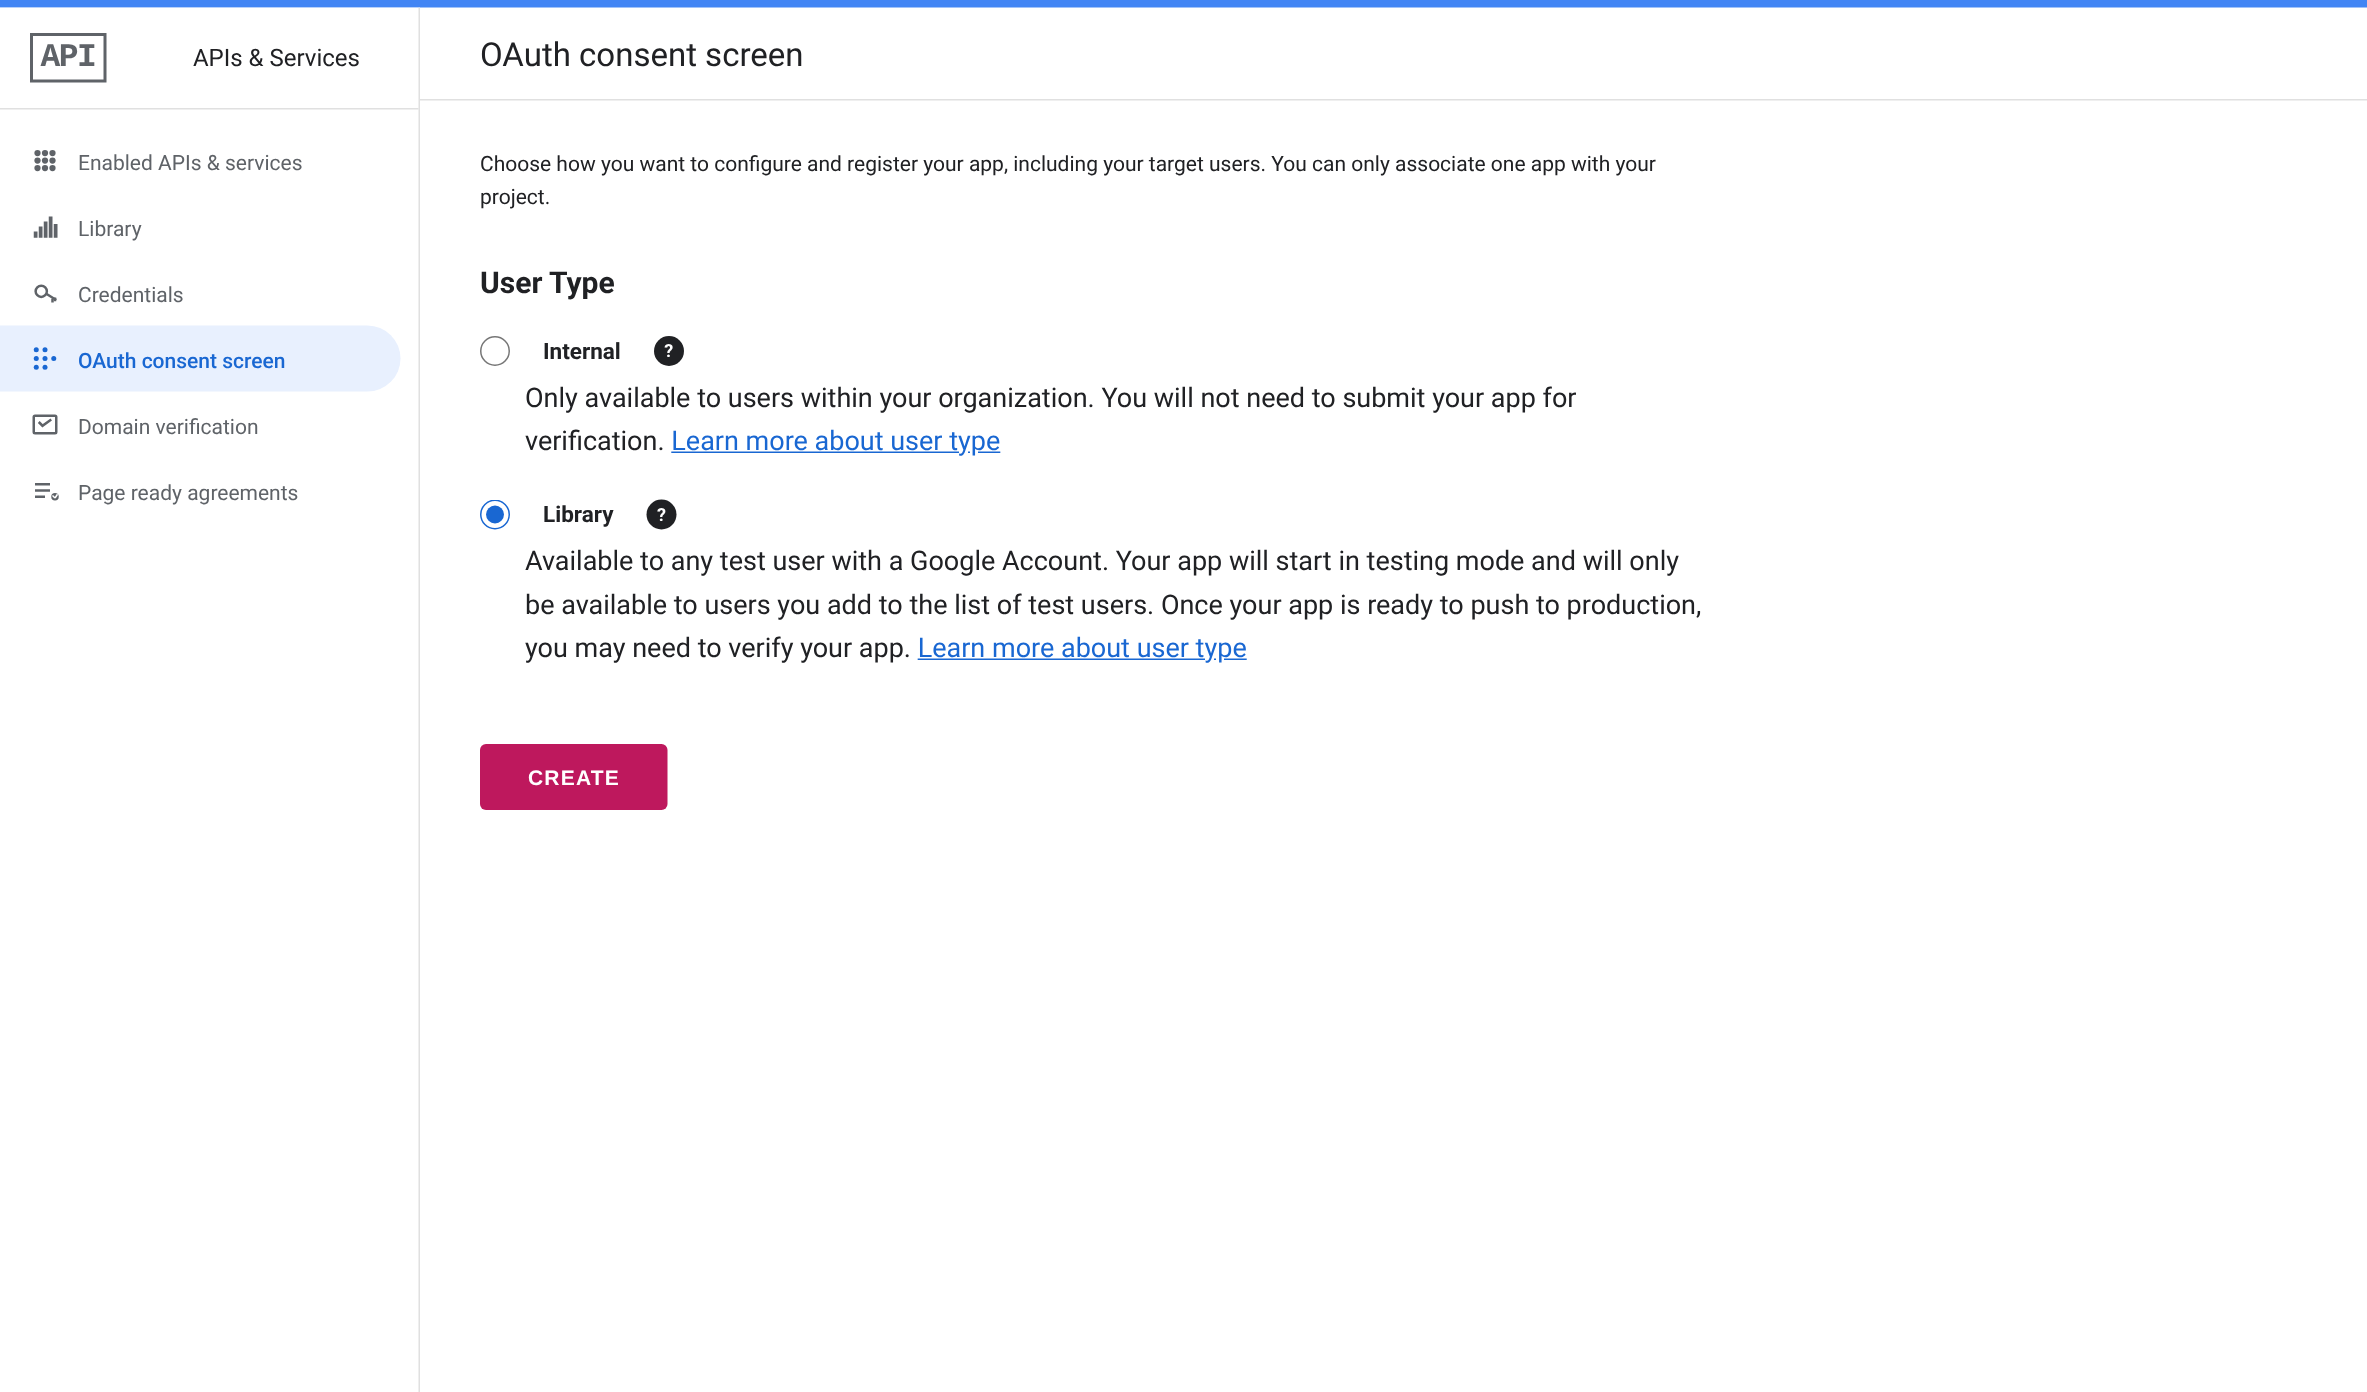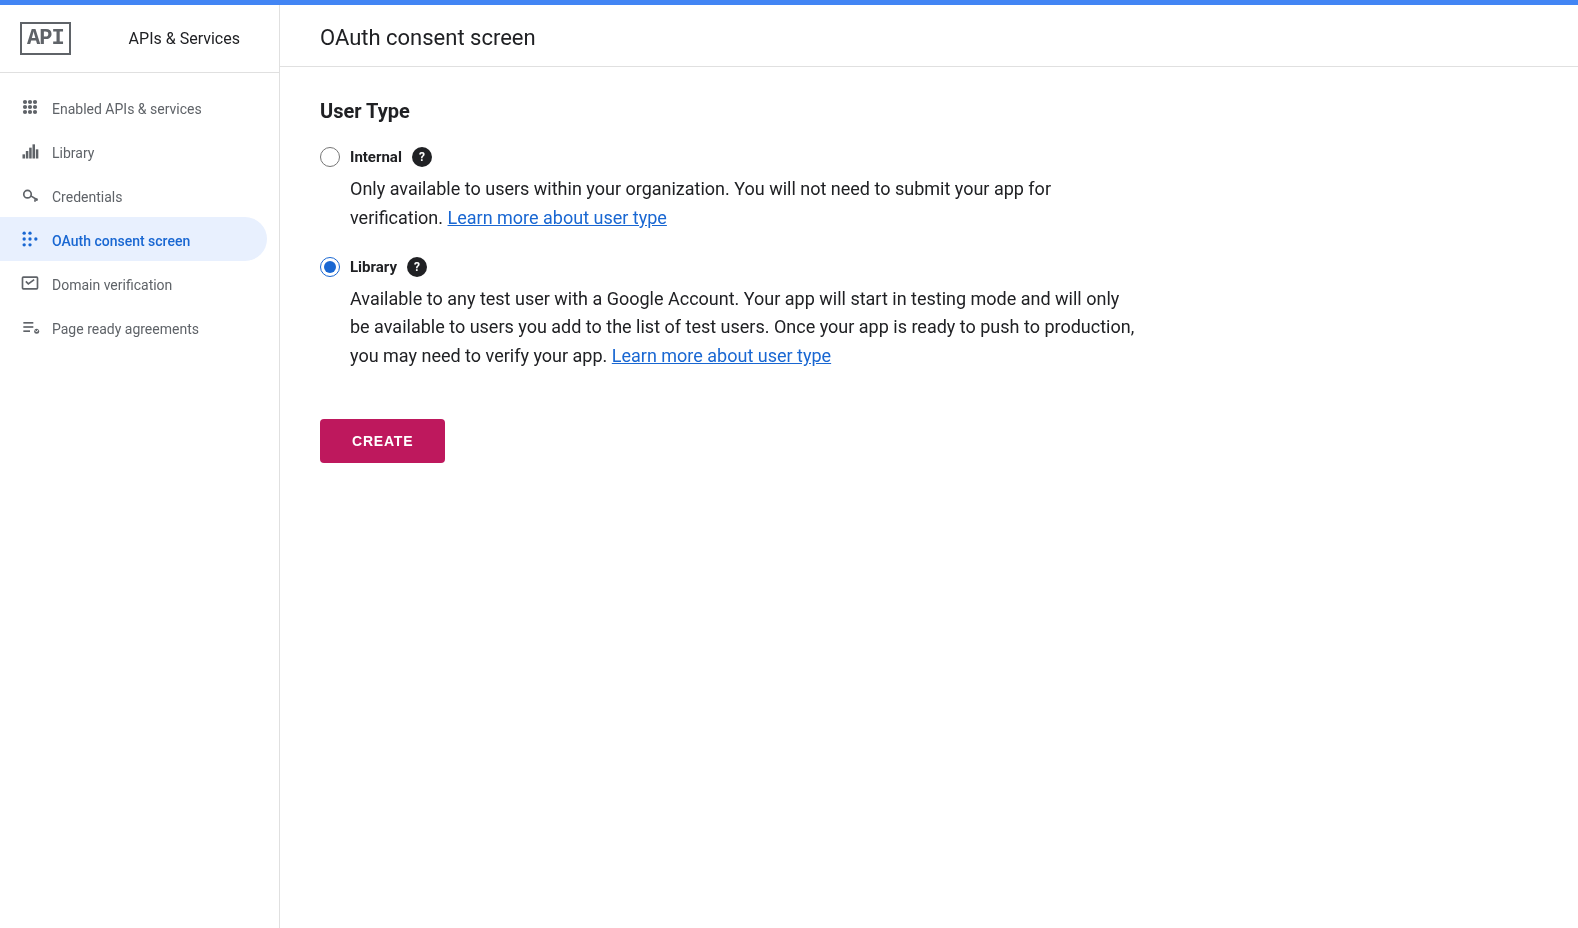--- a/index.html
+++ b/index.html
@@ -146,21 +146,21 @@
     }
 
     
     .radio-option {
       margin-bottom: 24px;
     }
 
     .radio-label-row {
       display: flex;
       align-items: center;
-      gap: 10px;
+      gap: 22px;
       margin-bottom: 8px;
     }
 
     .radio-input {
       width: 20px;
       height: 20px;
       cursor: pointer;
       accent-color: #1967d2;
       flex-shrink: 0;
     }
@@ -315,20 +315,21 @@
     </nav>
   </aside>
 
   <main class="main-content">
     <div class="main-header">
       <h1 class="main-title">OAuth consent screen</h1>
     </div>
 
     <div class="content-area">
 
+      <p class="description-text">Choose how you want to configure and register your app, including your target users. You can only associate one app with your project.</p>
 
       <h2 class="section-title">User Type</h2>
 
       
       <div class="radio-option">
         <div class="radio-label-row">
           <input type="radio" class="radio-input" name="user_type" id="internal" style="">
           <label class="radio-label" for="internal">Internal</label>
           <span class="help-icon">?</span>
         </div>

